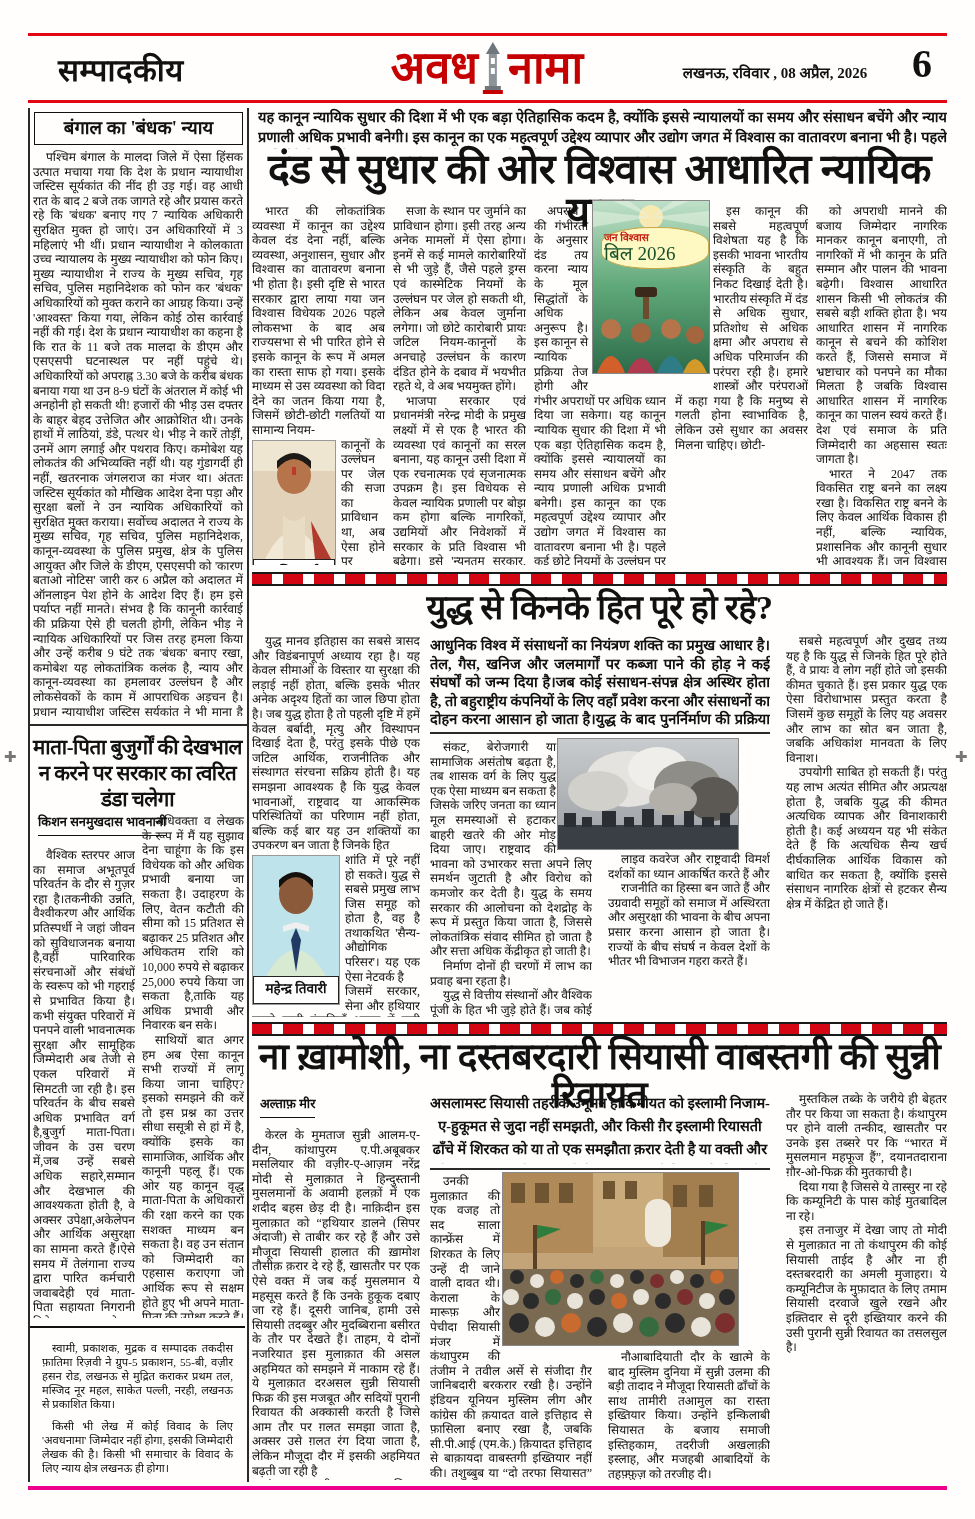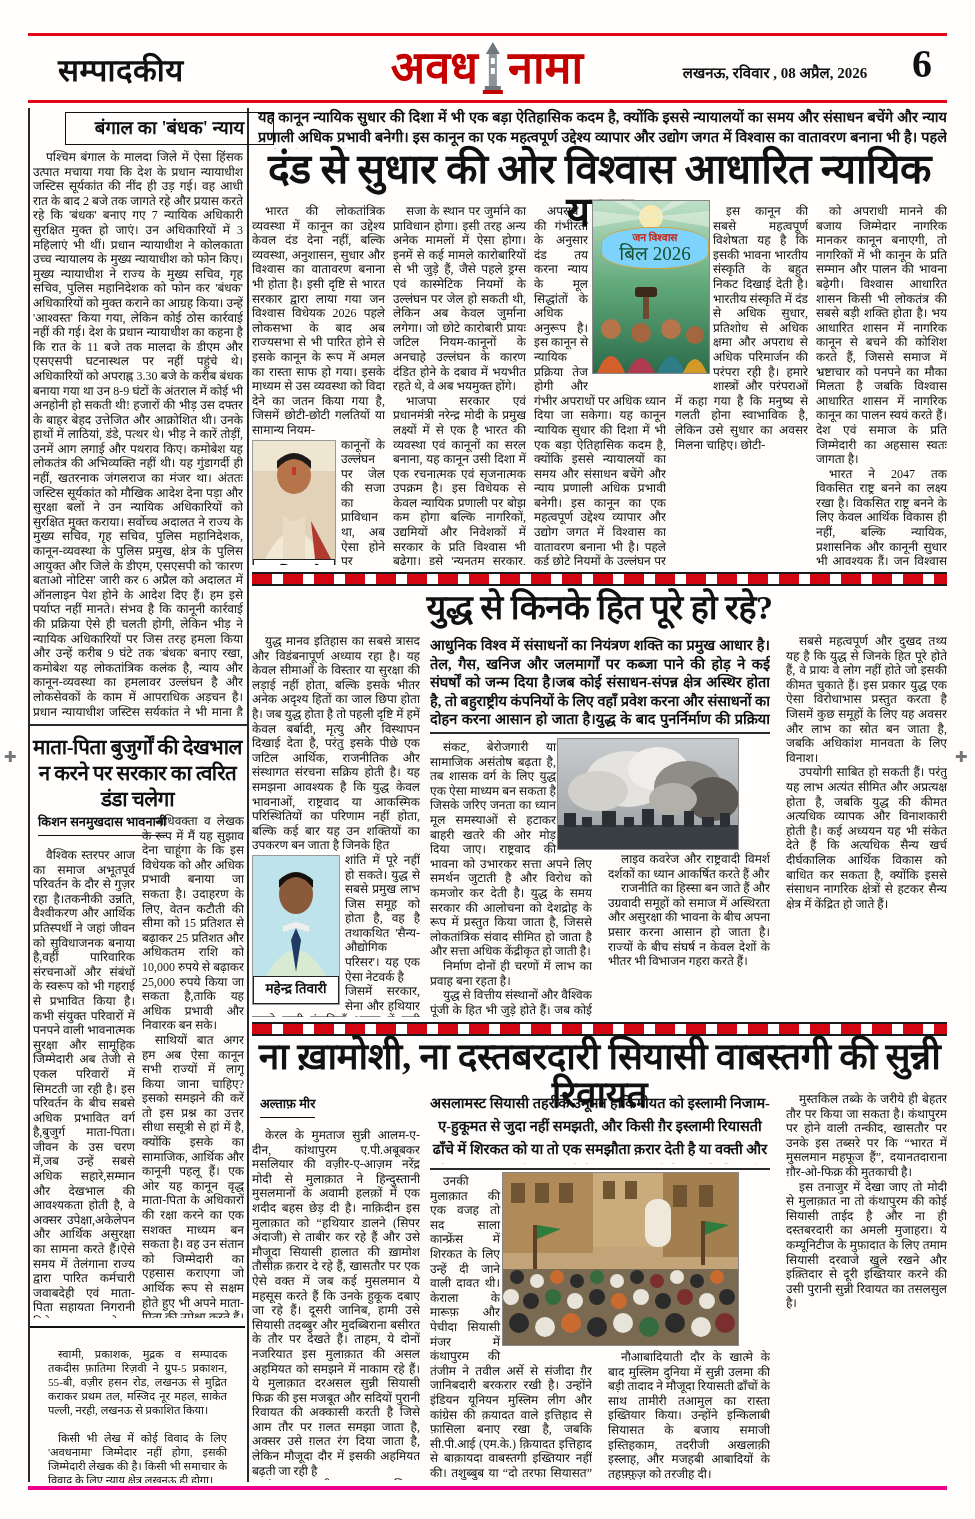--- a/index.html
+++ b/index.html
@@ -9,38 +9,38 @@
   .rule-red{background:#e30613;height:3px;}
   .rule-pink{background:#ec008c;height:4px;}
   .vline{background:#2a2a2a;width:1.5px;}
   .hline{background:#2a2a2a;height:1.5px;}
   .dashsep{height:10px;border-top:2px solid #1a1a1a;border-bottom:2px solid #1a1a1a;
            background:repeating-linear-gradient(90deg,#d40613 0 20px,#ffffff 20px 31px);}
   .section-label{font-size:31px;font-weight:bold;letter-spacing:0.5px;}
   .masthead{display:flex;align-items:center;gap:2px;color:#c40000;font-weight:800;font-size:45px;line-height:1;}
   .dateline{font-size:15px;font-weight:bold;}
   .pagenum{font-size:40px;font-weight:600;}
-  .boxtitle{border:1.6px solid #111;text-align:center;font-weight:bold;font-size:18.5px;line-height:31px;margin-left:31px;}
+  .boxtitle{border:1.6px solid #111;text-align:center;font-weight:bold;font-size:18.5px;line-height:31px;}
   .headline{font-weight:800;text-align:center;line-height:1.04;letter-spacing:-0.5px;}
   .standfirst{font-weight:bold;text-align:justify;overflow:hidden;}
   .body{font-size:12px;line-height:14.6px;text-align:justify;overflow:hidden;}
   .body p{margin:0;text-indent:13px;}
   .body p.cont{text-indent:0;}
   .byline{font-weight:bold;font-size:12.8px;border-bottom:1.6px solid #111;padding-bottom:5px;display:inline-block;}
   .caption-bar{background:#fff;border:1.4px solid #222;text-align:center;font-weight:bold;overflow:hidden;}
   .portrait{float:left;margin:2px 5px 2px 0;border:1px solid #999;background:#ddd;position:relative;overflow:hidden;}
   .spacer-r{float:right;}
   .spacer-l{float:left;}
   .photo{border:1px solid #888;overflow:hidden;}
-  .poster-banner{position:absolute;left:8px;right:0;top:26px;background:#7dd3fc;border-radius:46%/38%;
-                 text-align:center;padding:4px 2px 5px;border:1.5px solid #caa84a;}
+  .poster-banner{position:absolute;left:8px;right:0;top:26px;background:#fef9c3;border-radius:46%/38%;
+                 text-align:left;padding:4px 2px 5px;border:1.5px solid #caa84a;}
   .pb1{color:#c42313;font-weight:bold;font-size:10.5px;line-height:1.1;}
   .pb2{color:#15502a;font-weight:400;font-size:19px;line-height:1.05;}
   .imprint{border-top:2px solid #111;font-size:11.2px;line-height:14px;padding:5px 4px 0 4px;overflow:hidden;}
-  .imprint p{margin:14px;text-align:justify;text-indent:10px;}
+  .imprint p{margin:8px;text-align:justify;text-indent:10px;}
   .imprint .ctr{text-align:center;text-indent:0;font-weight:bold;font-size:12.3px;line-height:16px;}
   .regmark{color:#777;font-size:15px;}
 </style>
 </head>
 <body>
 
 <div class="page">
 
   <div class="abs rule-red" style="left:28px;top:33px;width:919px;"></div>
   <div class="abs section-label" style="left:58px;top:48px;">सम्पादकीय</div>
@@ -276,20 +276,21 @@
 
   <div class="abs body" style="left:608px;top:1174px;width:162px;height:306px;">
     <div class="spacer-l" style="width:132px;height:176px;"></div>
     <div>
         <p>नौआबादियाती दौर के खात्मे के बाद मुस्लिम दुनिया में सुन्नी उलमा की बड़ी तादाद ने मौजूदा रियासती ढाँचों के साथ तामीरी तआमुल का रास्ता इख्तियार किया। उन्होंने इन्किलाबी सियासत के बजाय समाजी इस्तिहकाम, तदरीजी अखलाक़ी इस्लाह, और मजहबी आबादियों के तहफ़्फ़ुज़ को तरजीह दी।</p>
       </div>
   </div>
 
   <div class="abs body" style="left:786px;top:1092px;width:161px;height:388px;">
       <p>मुस्तकिल तब्के के जरीये ही बेहतर तौर पर किया जा सकता है। कंथापुरम पर होने वाली तन्कीद, खासतौर पर उनके इस तब्सरे पर कि “भारत में मुसलमान महफूज हैं”, दयानतदाराना ग़ौर-ओ-फिक्र की मुतकाची है।</p>
+      <p>दिया गया है जिससे ये तास्सुर ना रहे कि कम्यूनिटी के पास कोई मुतबादिल ना रहे।</p>
       <p>इस तनाजुर में देखा जाए तो मोदी से मुलाक़ात ना तो कंथापुरम की कोई सियासी ताईद है और ना ही दस्तबरदारी का अमली मुजाहरा। ये कम्यूनिटीज के मुफ़ादात के लिए तमाम सियासी दरवाजे खुले रखने और इक़्तिदार से दूरी इख्तियार करने की उसी पुरानी सुन्नी रिवायत का तसलसुल है।</p>
     </div>
 
   <div class="abs photo" style="left:502px;top:1172px;width:235px;height:172px;">
     <svg width="235" height="172" viewBox="0 0 235 172">
       <rect width="235" height="172" fill="#c2a478"></rect>
       <rect x="0" y="0" width="90" height="80" fill="#b08a58"></rect>
       <rect x="90" y="0" width="70" height="74" fill="#c9ab7c"></rect>
       <rect x="160" y="0" width="75" height="84" fill="#a37e4e"></rect>
       <g fill="#6f5531">

